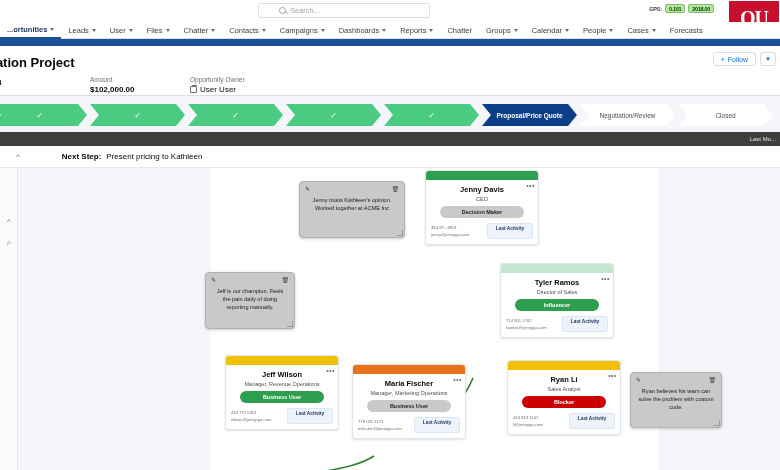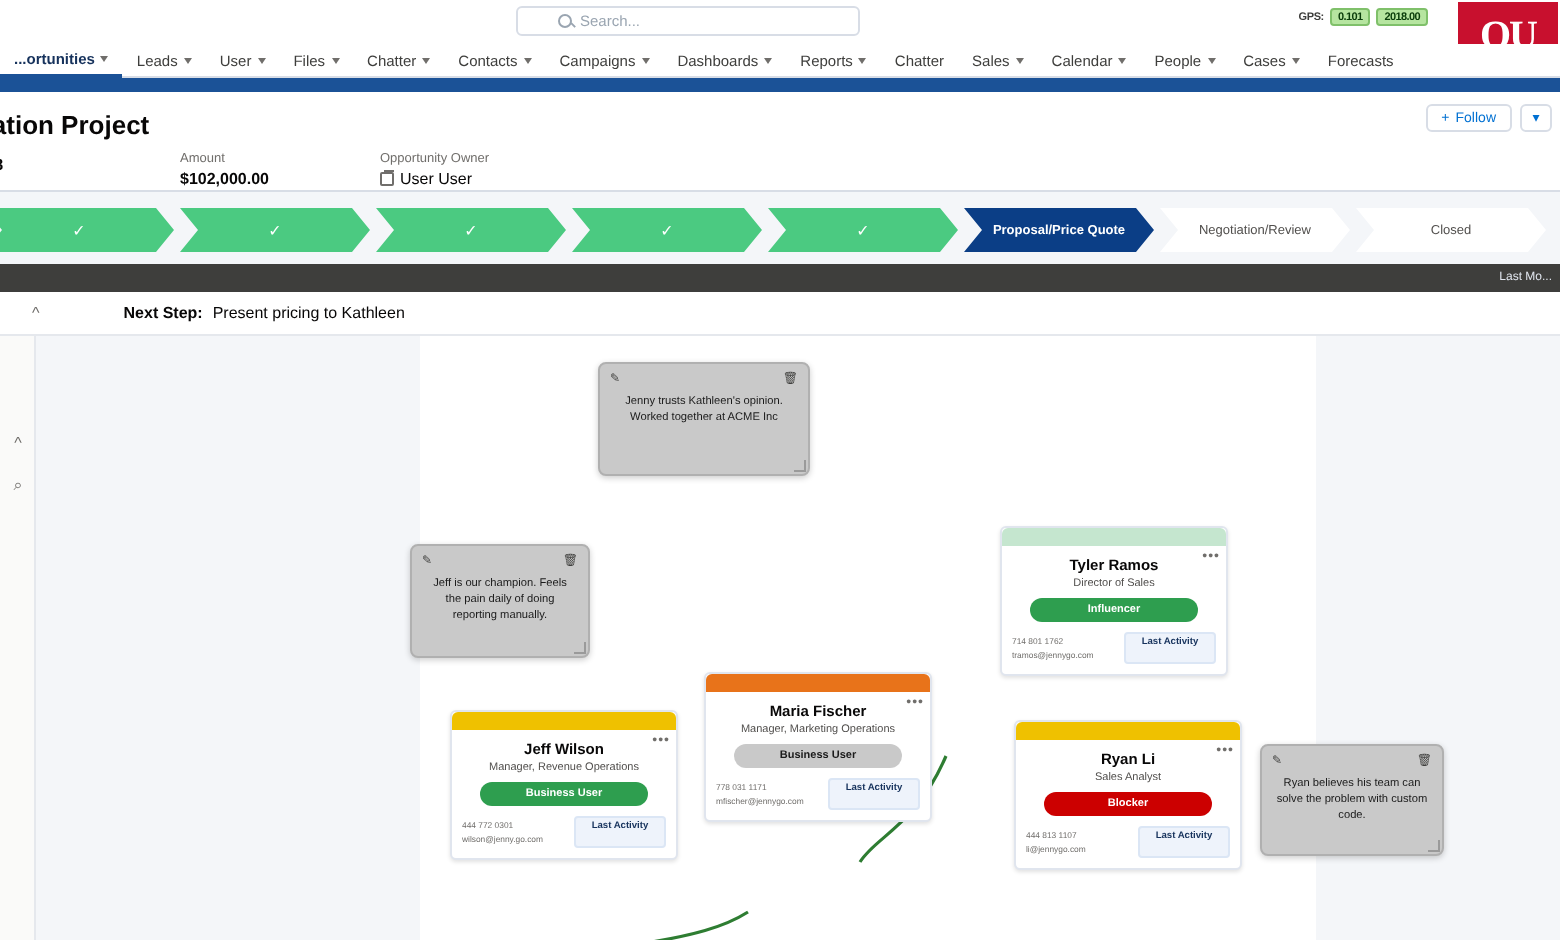--- a/index.html
+++ b/index.html
@@ -222,21 +222,21 @@
         <span class="caret"></span>
       </div>
       <div class="navitem">
         <span>Reports</span>
         <span class="caret"></span>
       </div>
       <div class="navitem">
         <span>Chatter</span>
       </div>
       <div class="navitem">
-        <span>Sales</span>
+        <span>Groups</span>
         <span class="caret"></span>
       </div>
       <div class="navitem">
         <span>Calendar</span>
         <span class="caret"></span>
       </div>
       <div class="navitem">
         <span>People</span>
         <span class="caret"></span>
       </div>
@@ -333,20 +333,34 @@
       <svg class="links" viewBox="0 0 762 302">
         <path d="M455 210 C 440 245, 420 250, 412 263" stroke="#2e7d32" stroke-width="1.6" fill="none"></path>
         <path d="M520 210 C 540 240, 556 248, 560 263" stroke="#2e7d32" stroke-width="1.6" fill="none"></path>
         <path d="M295 305 C 330 300, 345 295, 356 288" stroke="#2e7d32" stroke-width="1.6" fill="none"></path>
         <path d="M412 330 L 412 352" stroke="#9aa5b1" stroke-width="1.4" fill="none"></path>
         <path d="M560 330 L 560 360" stroke="#cc0000" stroke-width="1.6" fill="none"></path>
         <path d="M282 265 C 265 240, 255 230, 262 355" stroke="#2e7d32" stroke-width="1.6" fill="none" opacity="0"></path>
         <path d="M283 340 C 270 330, 262 345, 262 355" stroke="#2e7d32" stroke-width="1.6" fill="none"></path>
         <path d="M630 400 L 622 400" stroke="#9aa5b1" stroke-width="1.2" fill="none"></path>
       </svg>
+    <div class="card" style="left: 407px; top: 2px;">
+          <div class="topbar" style="background: rgb(46, 158, 79);"></div>
+          <div class="dots">•••</div>
+          <div class="cname">Jenny Davis</div>
+          <div class="ctitle">CEO</div>
+          <div class="cbadge" style="background: rgb(201, 201, 201); color: rgb(27, 27, 27);">Decision Maker</div>
+          <div class="crow">
+            <div class="cmeta">
+              <div>354 87 - 8901</div>
+              <div>jenny@jennygo.com</div>
+            </div>
+            <div class="cact">Last Activity</div>
+          </div>
+        </div>
         <div class="card" style="left: 482px; top: 95px;">
           <div class="topbar" style="background: rgb(197, 230, 207);"></div>
           <div class="dots">•••</div>
           <div class="cname">Tyler Ramos</div>
           <div class="ctitle">Director of Sales</div>
           <div class="cbadge" style="background: rgb(46, 158, 79); color: rgb(255, 255, 255);">Influencer</div>
           <div class="crow">
             <div class="cmeta">
               <div>714 801 1762</div>
               <div>tramos@jennygo.com</div>
@@ -361,21 +375,21 @@
           <div class="ctitle">Manager, Revenue Operations</div>
           <div class="cbadge" style="background: rgb(46, 158, 79); color: rgb(255, 255, 255);">Business User</div>
           <div class="crow">
             <div class="cmeta">
               <div>444 772 0301</div>
               <div>wilson@jenny.go.com</div>
             </div>
             <div class="cact">Last Activity</div>
           </div>
         </div>
-        <div class="card" style="left: 334px; top: 168px;">
+        <div class="card" style="left: 334px; top: 196px;">
           <div class="topbar" style="background: rgb(232, 115, 26);"></div>
           <div class="dots">•••</div>
           <div class="cname">Maria Fischer</div>
           <div class="ctitle">Manager, Marketing Operations</div>
           <div class="cbadge" style="background: rgb(201, 201, 201); color: rgb(27, 27, 27);">Business User</div>
           <div class="crow">
             <div class="cmeta">
               <div>778 031 1171</div>
               <div>mfischer@jennygo.com</div>
             </div>

